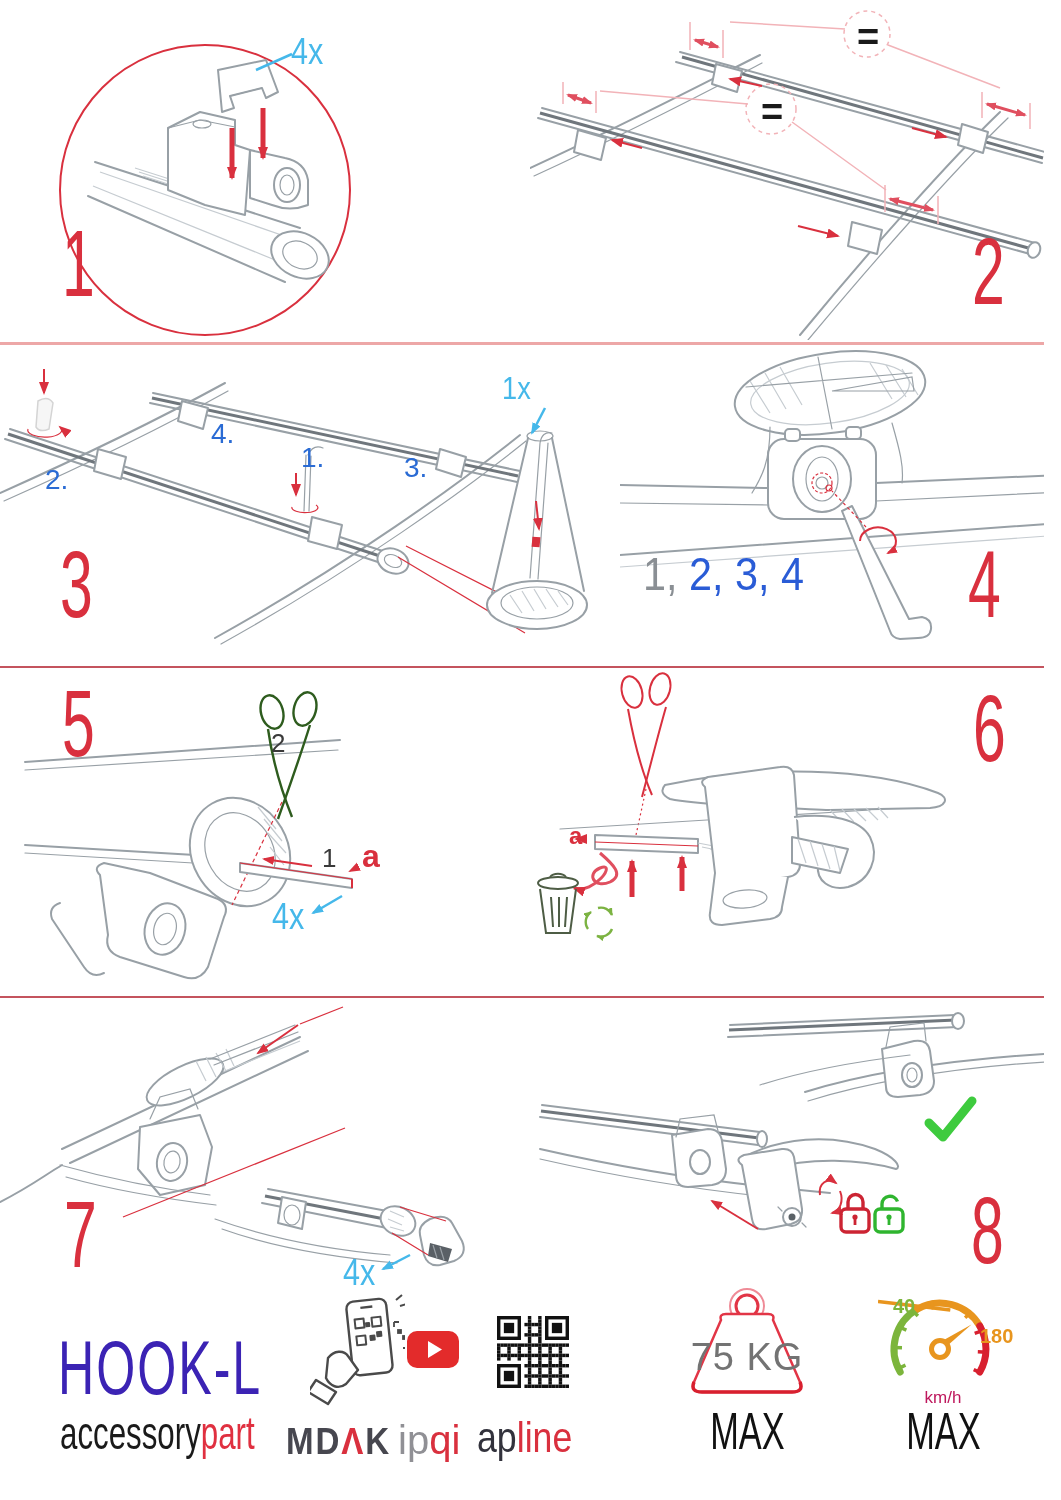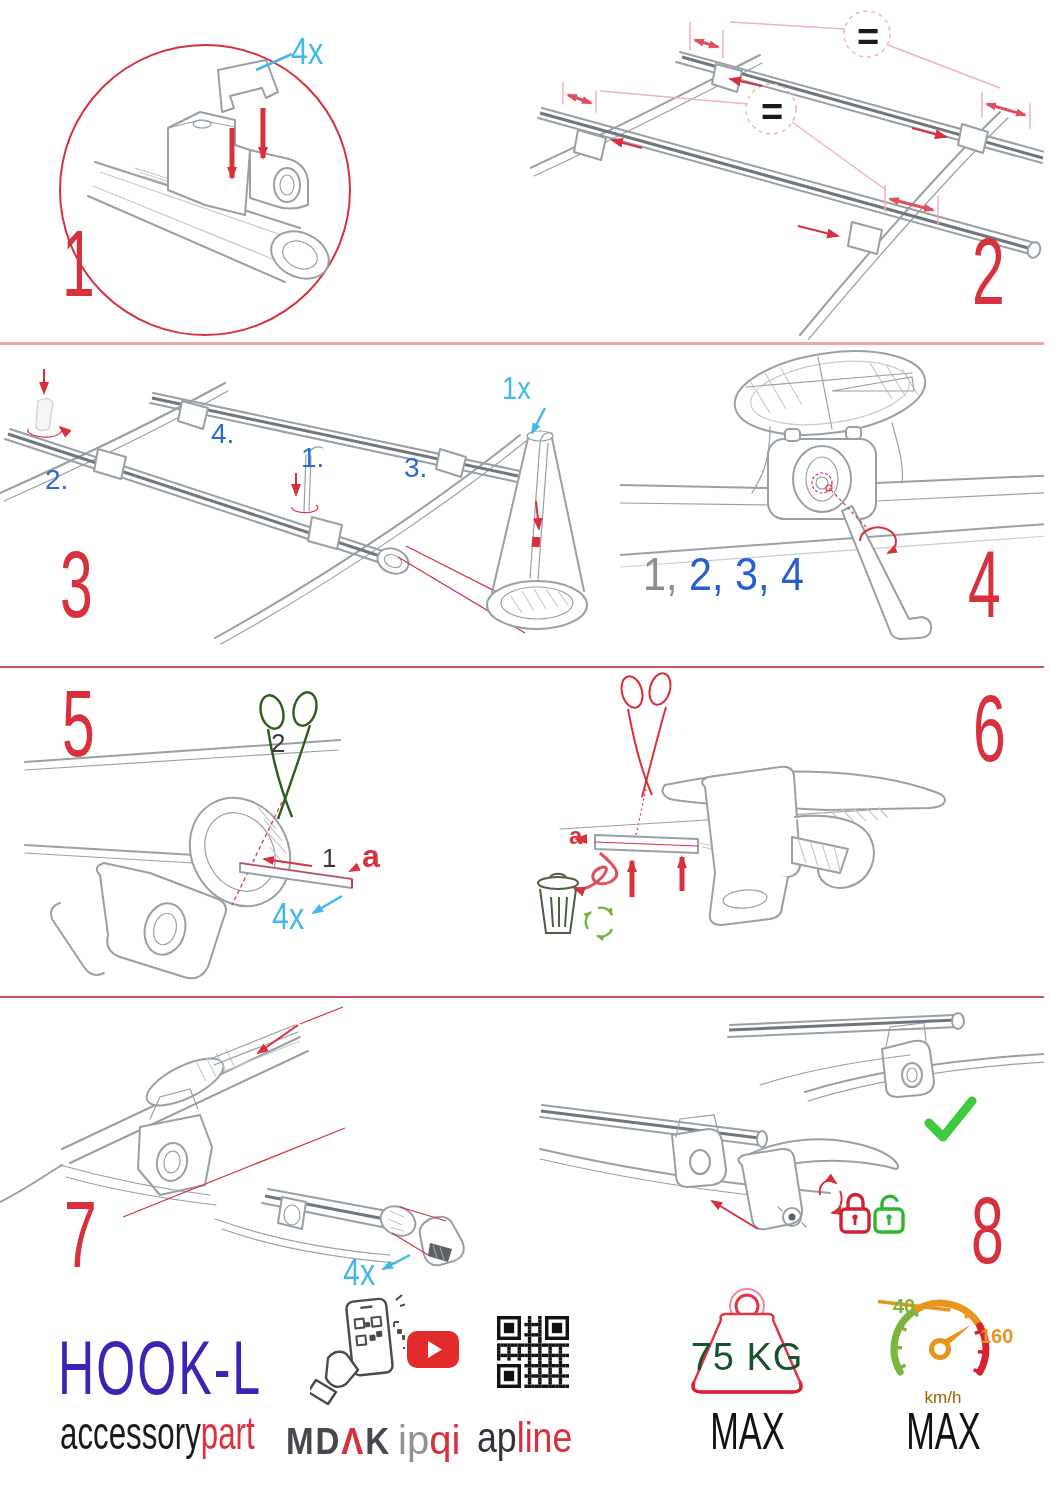--- a/index.html
+++ b/index.html
@@ -39,26 +39,26 @@
   .brand .blk{color:#1a1a1a}.brand .red{color:#e03040}
   .mdak{position:absolute;left:286px;top:1424px;font-size:36px;font-weight:700;color:#47474f;
         line-height:1;transform:scaleX(.92);transform-origin:0 0;letter-spacing:2px}
   .mdak .red{color:#d9303e}
   .ipqi{position:absolute;left:398px;top:1420px;font-size:40px;color:#909095;line-height:1}
   .ipqi .red{color:#d9303e}
   .apline{position:absolute;left:477px;top:1417px;font-size:42px;color:#32323c;line-height:1;
           transform:scaleX(.85);transform-origin:0 0}
   .apline .red{color:#d9303e}
   .kg{position:absolute;left:672px;top:1338px;width:150px;text-align:center;font-size:38px;
-      color:#14532d;line-height:1;letter-spacing:1px}
+      color:#737373;line-height:1;letter-spacing:1px}
   .maxlab{position:absolute;width:150px;text-align:center;font-size:52px;color:#111;line-height:1}
   .maxin{display:inline-block;transform:scaleX(.66)}
   .spdlow{position:absolute;left:893px;top:1296px;font-size:20px;font-weight:700;color:#7cb53c;line-height:1}
   .spdhigh{position:absolute;left:980px;top:1326px;font-size:20px;font-weight:700;color:#e8951e;line-height:1}
-  .kmh{position:absolute;left:878px;top:1389px;width:130px;text-align:center;font-size:17px;color:#a16207;line-height:1}
+  .kmh{position:absolute;left:878px;top:1389px;width:130px;text-align:center;font-size:17px;color:#be185d;line-height:1}
 </style>
 </head>
 <body>
 
 <div id="page">
 
   <div class="divider" style="top:342px;height:3px;background:#eda7a7"></div>
   <div class="divider" style="top:666px;height:2px;background:#c4545e"></div>
   <div class="divider" style="top:996px;height:2px;background:#c4545e"></div>
 
@@ -683,17 +683,17 @@
       <line x1="75,1" y1="9.4" x2="72.3" y2="18" stroke="#e8951e"></line>
       <line x1="93.6" y1="19.5" x2="87.1" y2="25.7" stroke="#e8951e"></line>
       <line x1="105.3" y1="38.3" x2="96.7" y2="41.3" stroke="#d8202f"></line>
       <line x1="108.8" y1="60.2" x2="99.8" y2="59.8" stroke="#d8202f"></line>
       <line x1="104" y1="81.4" x2="95.7" y2="77.6" stroke="#d8202f"></line>
     </g>
     <polygon points="62,50 59,63 92.6,31.3" fill="#e8951e" transform="rotate(2 62 57)"></polygon>
     <circle cx="62" cy="57" r="8.5" fill="#fff" stroke="#e8951e" stroke-width="5"></circle>
   </svg>
   <span class="spdlow">40</span>
-  <span class="spdhigh">160</span>
+  <span class="spdhigh">180</span>
   <span class="kmh">km/h</span>
   <span class="maxlab" style="left:868px;top:1405px"><span class="maxin">MAX</span></span>
 
 </div>
 
 </body></html>

